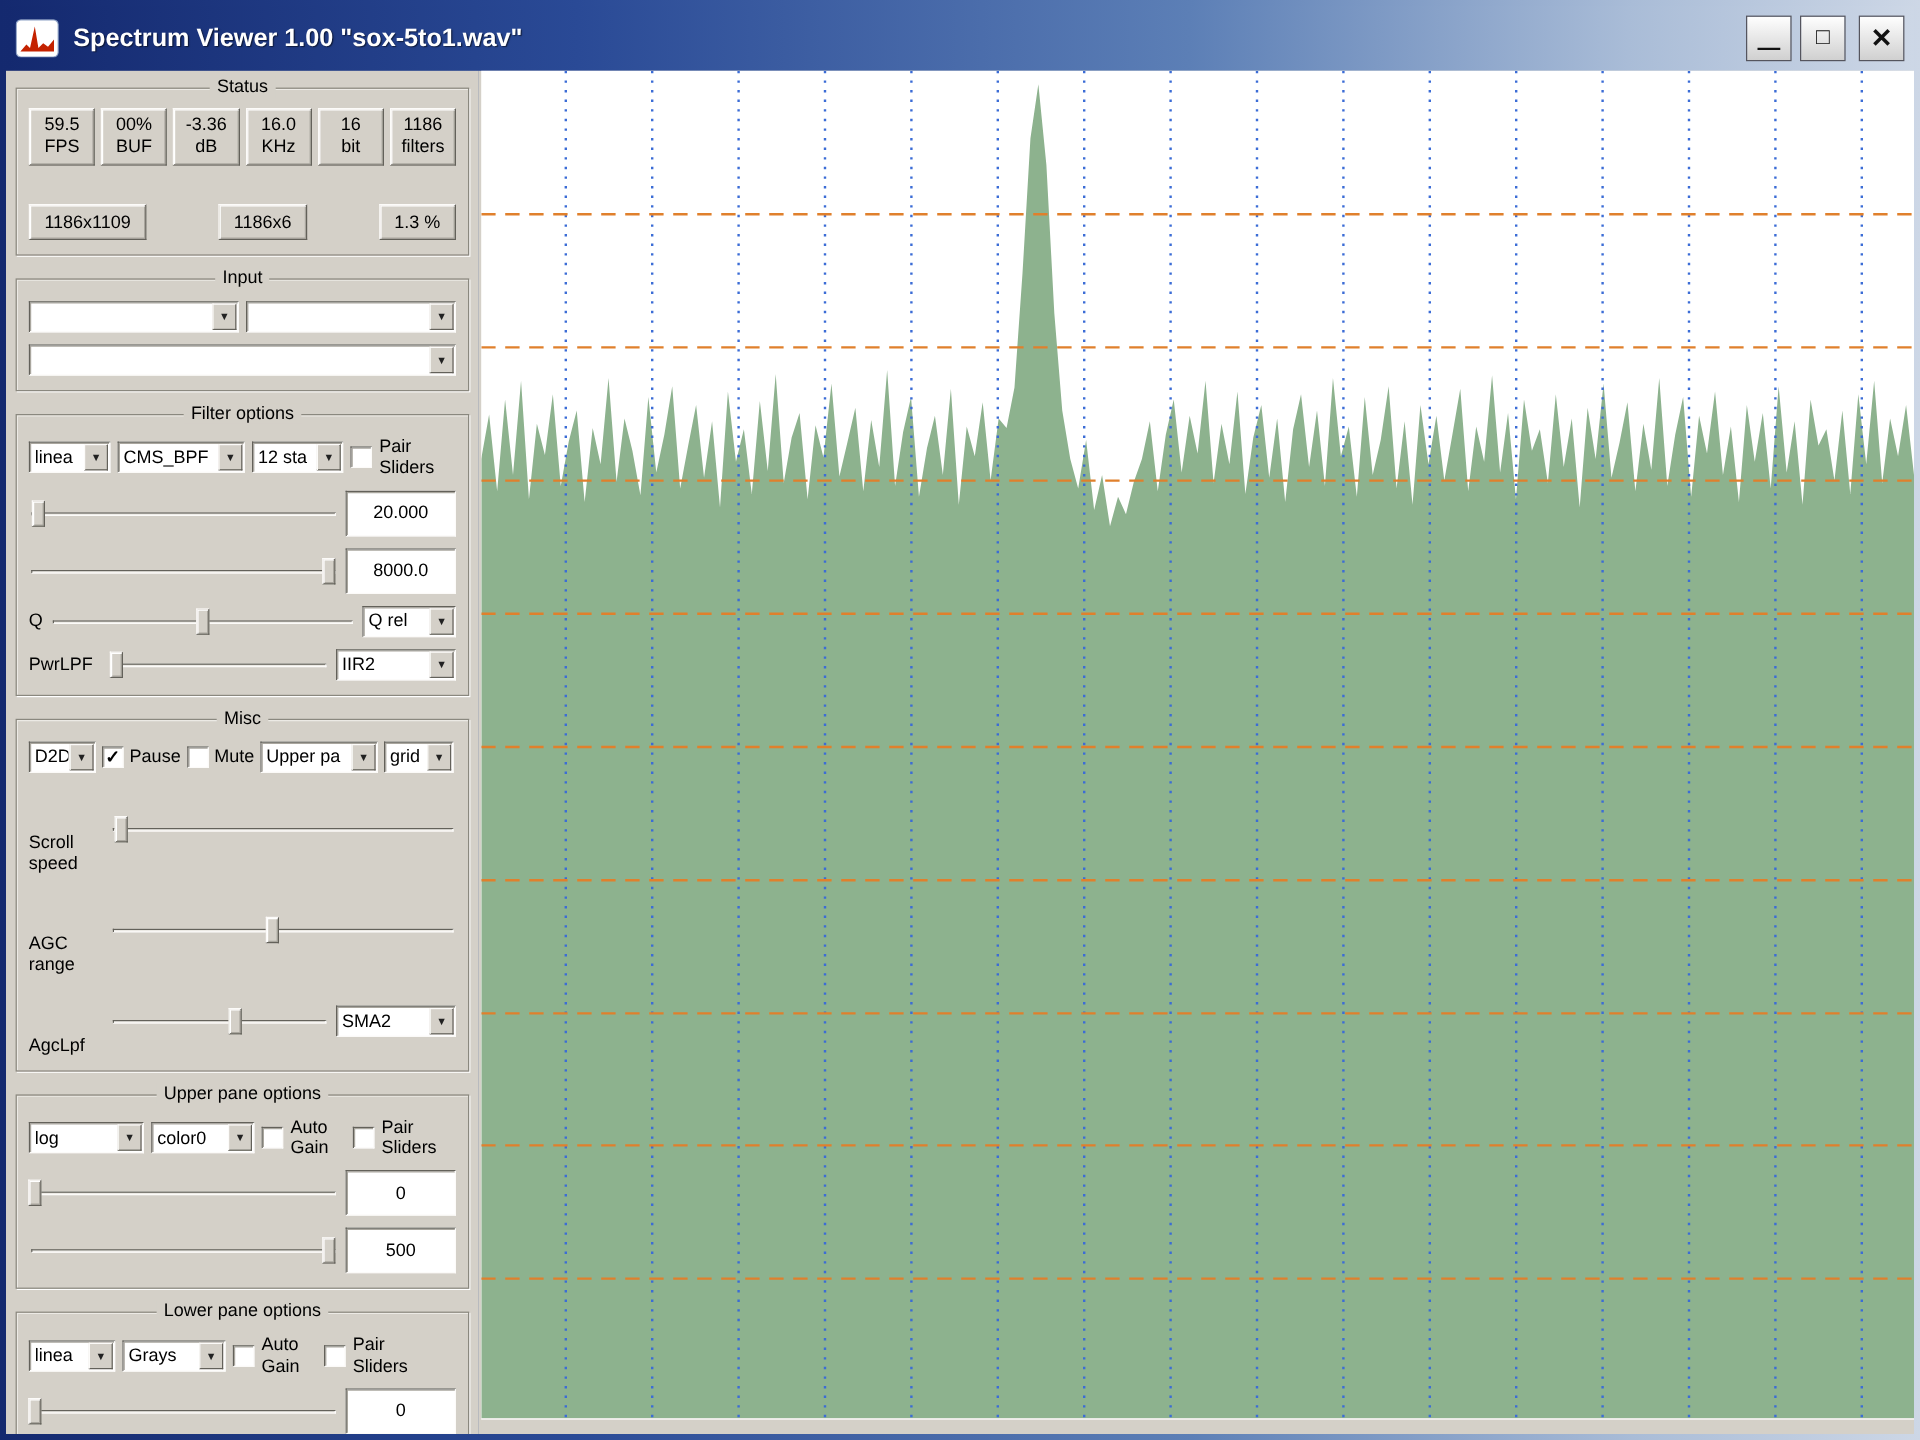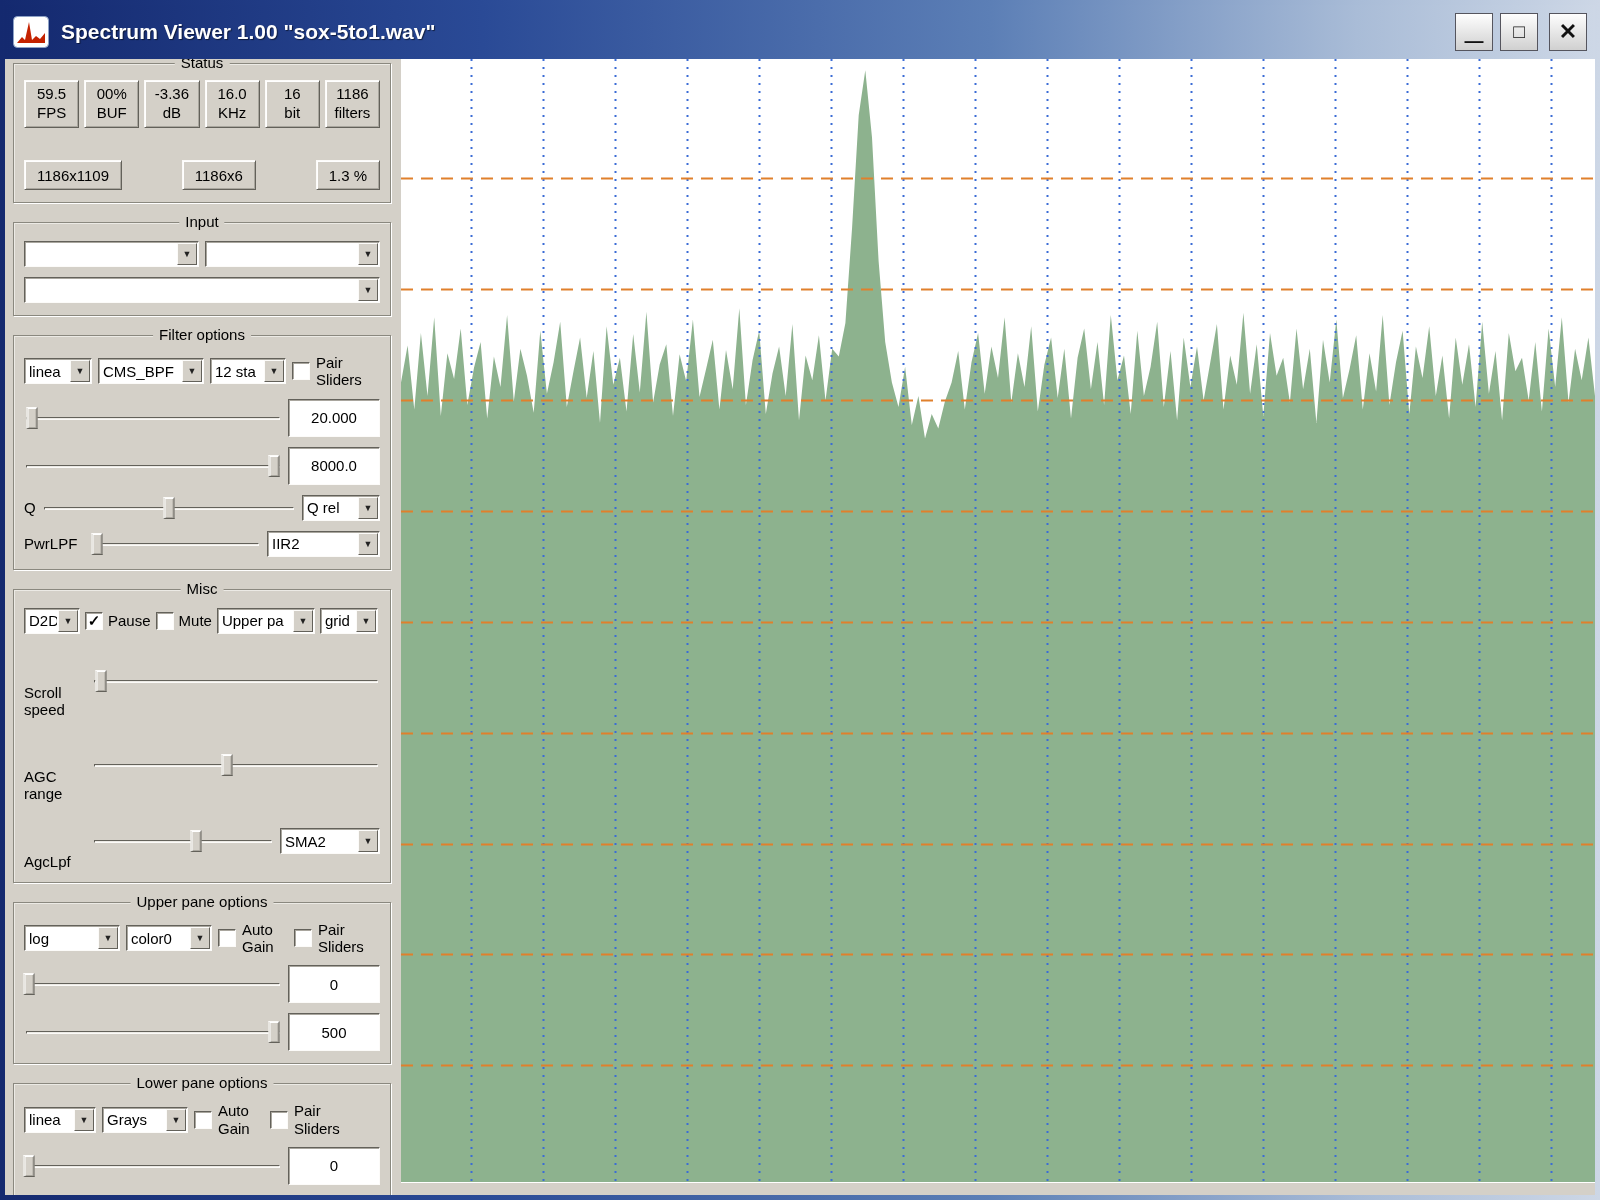--- a/index.html
+++ b/index.html
@@ -12,21 +12,21 @@
   .app-icon { width:36px; height:32px; flex:none; display:flex; }
   .title-text { flex:1; color:#fff; font-weight:bold; font-size:21px; white-space:nowrap; overflow:hidden;
     text-shadow:1px 1px 1px rgba(0,0,0,.55); }
   .win-btns { display:flex; gap:7px; align-items:center; }
   .winbtn { width:38px; height:38px; display:flex; align-items:center; justify-content:center;
     background:linear-gradient(#fefefe,#d0d0d0); border:1px solid #55555e; font-size:19px; font-weight:bold; color:#111; }
   .winbtn.min { align-items:flex-end; padding-bottom:5px; line-height:8px; }
   .winbtn.close { margin-left:4px; font-size:22px; }
 
   .content { flex:1; display:flex; min-height:0; }
-  .sidebar { width:394px; flex:none; background:#d4d0c8; padding:4px 8px 8px; display:flex;
+  .sidebar { width:394px; flex:none; background:#d4d0c8; padding:14px 8px 8px; display:flex;
     flex-direction:column; gap:19px; overflow:hidden; }
 
   .group { position:relative; border:1px solid #8a887f; box-shadow:1px 1px 0 #ffffff, inset 1px 1px 0 #eceae5;
     padding:16px 10px 12px; background:#d4d0c8; }
   .group-title { position:absolute; top:-10px; left:50%; transform:translateX(-50%);
     background:#d4d0c8; padding:0 6px; white-space:nowrap; }
 
   .raised { background:#d4d0c8; border:1px solid; border-color:#fcfbf9 #63615a #63615a #fcfbf9;
     box-shadow:inset 1px 1px 0 #ffffff, inset -1px -1px 0 #a9a69e; }
   .sunkenbox { background:#fff; border:1px solid; border-color:#63615a #fcfbf9 #fcfbf9 #63615a;
@@ -193,21 +193,21 @@
             <span class="combo-text">Q rel</span>
             <span class="combo-btn">▼</span>
           </div>
         </div>
         <div class="row">
           <span class="lbl" style="width:60px">PwrLPF</span>
           <div class="slider">
             <div class="track"></div>
             <div class="thumb" style="left: 4%;"></div>
           </div>
-          <div class="combo" style="width:113px">
+          <div class="combo" style="width:100px">
             <span class="combo-text">IIR2</span>
             <span class="combo-btn">▼</span>
           </div>
         </div>
       </div>
 
       <div class="group">
         <div class="group-title">Misc</div>
         <div class="row first" style="gap:5px">
           <div class="combo" style="width:56px">

